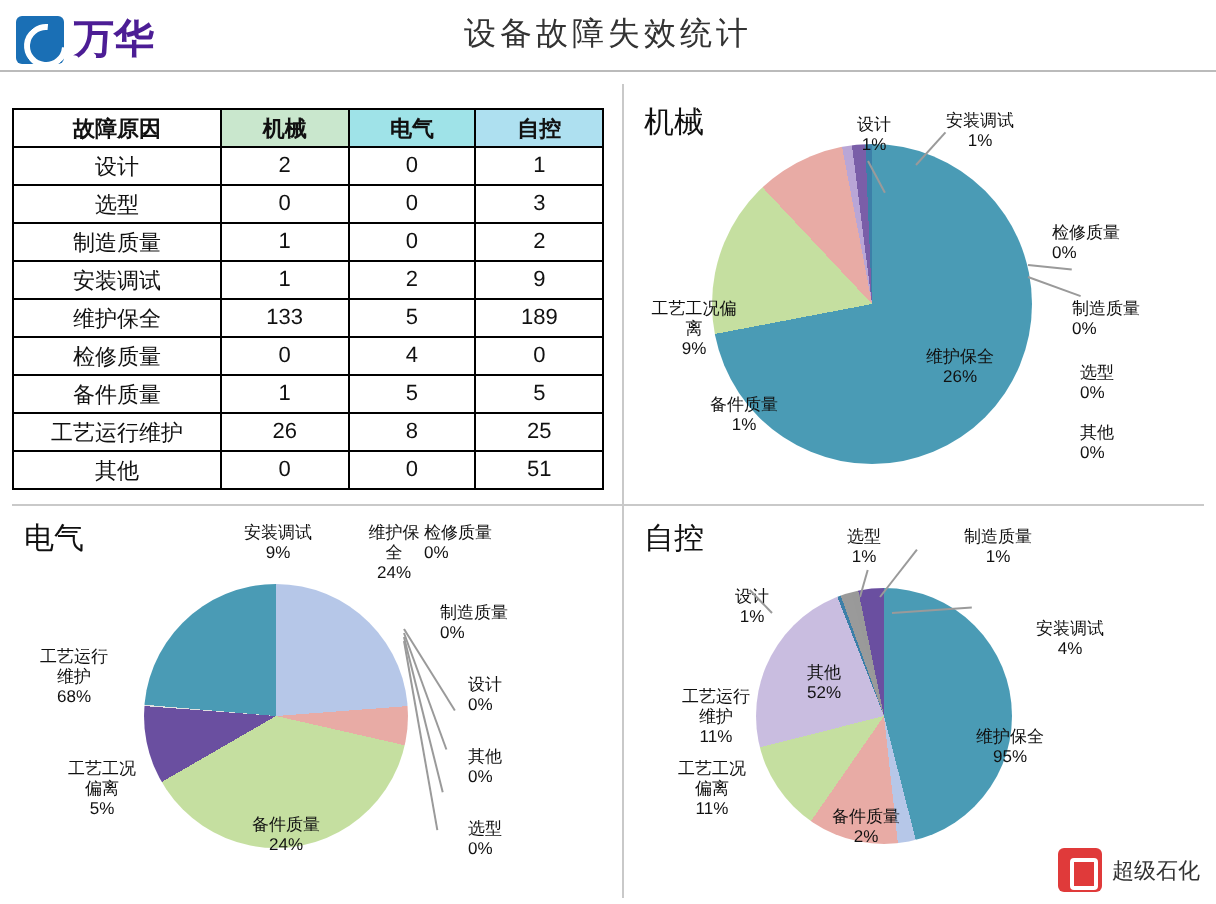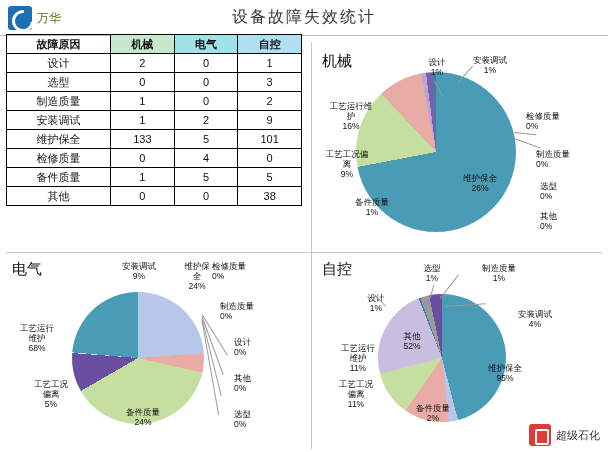--- a/index.html
+++ b/index.html
@@ -38,34 +38,34 @@
     width:16px; height:16px;
     border:3px solid #fff; border-radius:50%;
     border-right-color:transparent;
     transform:rotate(-40deg);
   }
   .logo-text {
     font-size:17px; font-weight:bold; color:#1b5fa8;
     letter-spacing:0.5px;
   }
   .logo-cn {
-    font-size:12px; font-weight:normal; color:#4d7c0f;
+    font-size:20px; font-weight:bold; color:#4c1d95;
   }
   .header-title {
     position:absolute; left:0; top:7px; width:608px;
     text-align:center;
     font-size:16px; color:#333;
     letter-spacing:2px;
   }
 
   
   .panel { position:absolute; }
 
   
-  .table-panel { left:6px; top:34px; width:302px; }
+  .table-panel { left:6px; top:54px; width:302px; }
   table.stats {
     border-collapse:collapse;
     width:296px;
     font-size:11px;
     color:#111;
   }
   table.stats th, table.stats td {
     border:1px solid #000;
     text-align:center;
     height:19px;
@@ -175,39 +175,45 @@
         <tr>
             <td>安装调试</td>
             <td>1</td>
             <td>2</td>
             <td>9</td>
           </tr>
         <tr>
             <td>维护保全</td>
             <td>133</td>
             <td>5</td>
-            <td>101</td>
+            <td>189</td>
           </tr>
         <tr>
             <td>检修质量</td>
             <td>0</td>
             <td>4</td>
             <td>0</td>
           </tr>
         <tr>
             <td>备件质量</td>
             <td>1</td>
             <td>5</td>
             <td>5</td>
           </tr>
         <tr>
+            <td>工艺运行维护</td>
+            <td>26</td>
+            <td>8</td>
+            <td>25</td>
+          </tr>
+        <tr>
             <td>其他</td>
             <td>0</td>
             <td>0</td>
-            <td>38</td>
+            <td>51</td>
           </tr>
       </tbody>
     </table>
   </div>
 
   <div class="panel" style="left:318px; top:46px; width:284px; height:200px;">
     <div class="chart-title" style="position:absolute;left:4px;top:6px;">机械</div>
 
     <div class="pie-wrap" style="left:38px; top:26px; width:160px; height:160px;">
       <div class="pie" style="left:0;top:0;width:160px;height:160px;
@@ -216,24 +222,20 @@
           #c5dfa0 259.2deg 316.8deg,
           #e8aba5 316.8deg 349.2deg,
           #b9a6d6 349.2deg 352.8deg,
           #7a5ea8 352.8deg 357.6deg,
           #3c7fa8 357.6deg 360deg);"></div>
     </div>
 
     <div class="lbl" style="left:130px; top:128px; width:64px;">
       <span>维护保全</span><br>
       <span>26%</span>
-    </div>
-    <div class="lbl" style="left:2px; top:56px; width:62px;">
-      工艺运行维<br>护<br>
-      <span>16%</span>
     </div>
     <div class="lbl" style="left:0px; top:104px; width:58px;">
       工艺工况偏<br>离<br>
       <span>9%</span>
     </div>
     <div class="lbl" style="left:24px; top:152px; width:60px;">
       <span>备件质量</span><br>
       <span>1%</span>
     </div>
     <div class="lbl" style="left:102px; top:12px; width:34px;">

